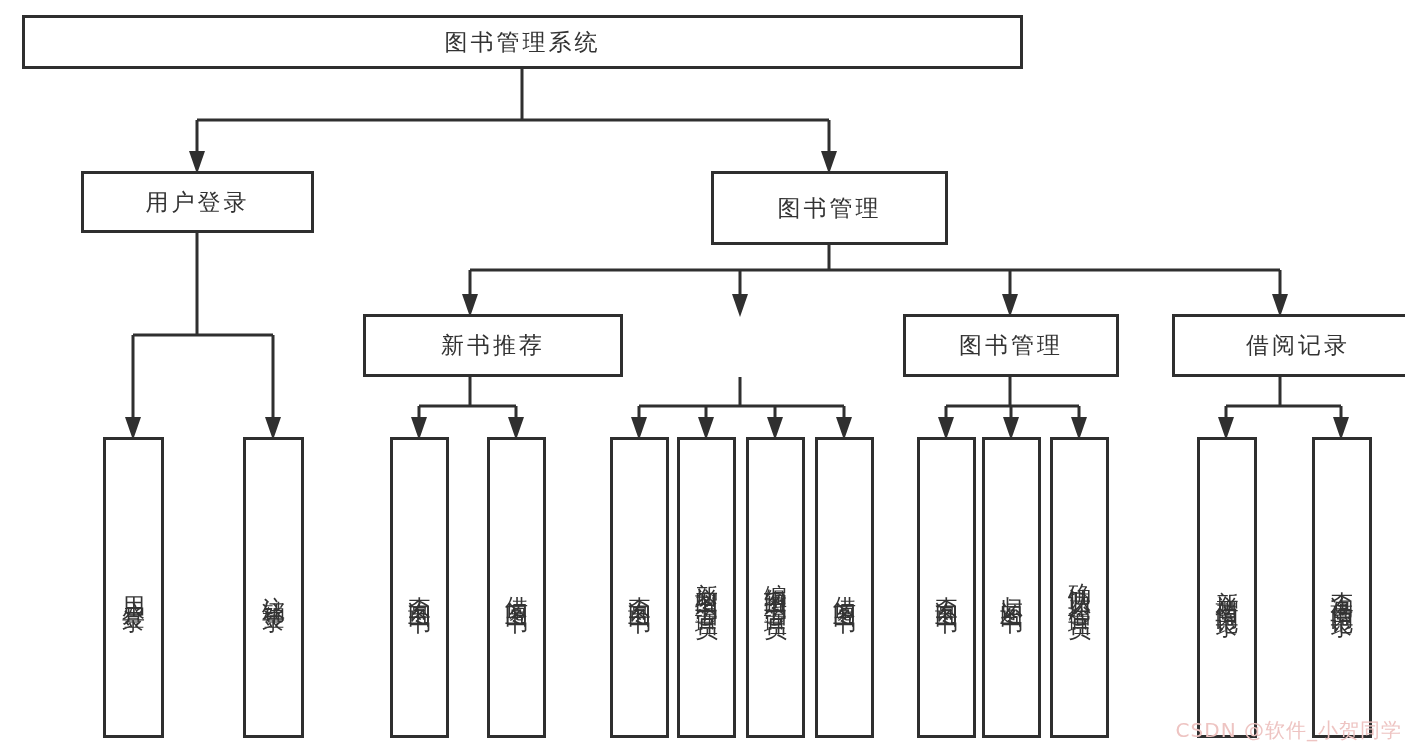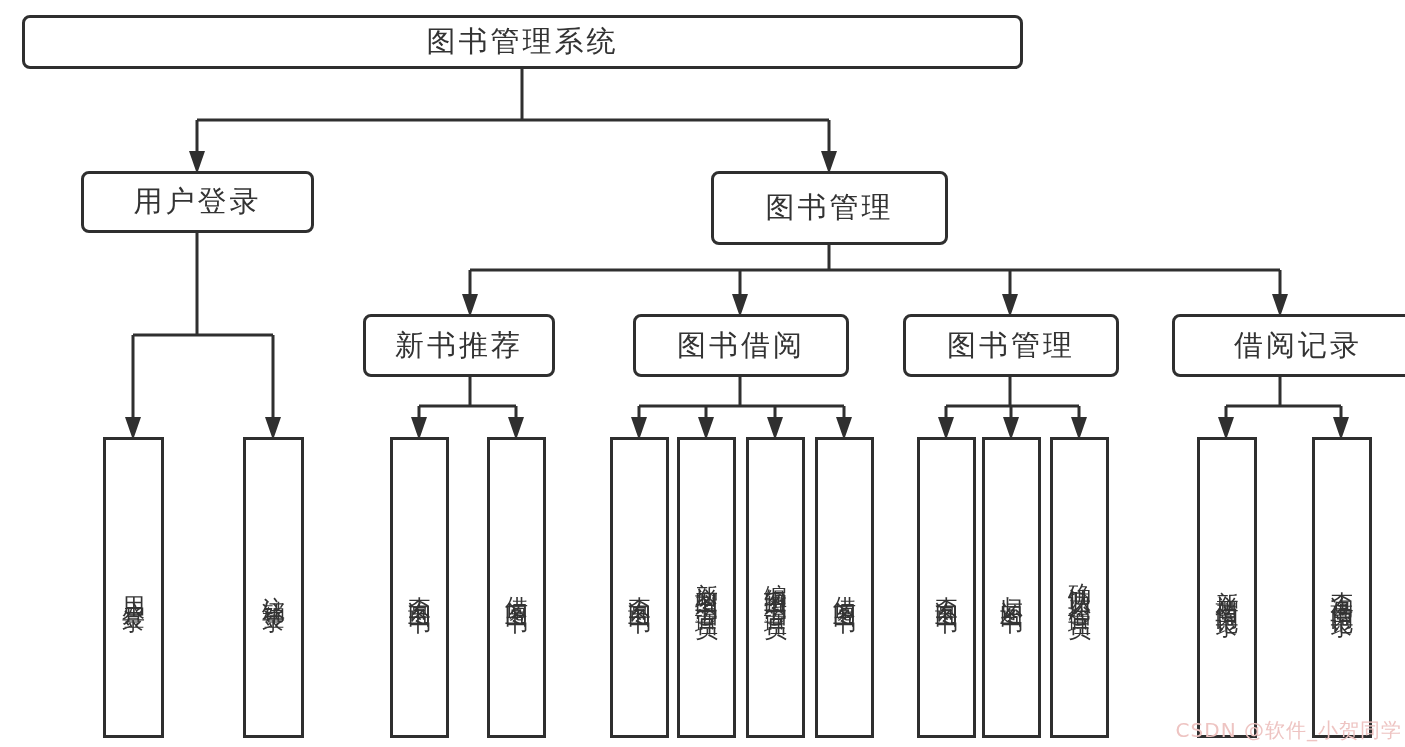--- a/index.html
+++ b/index.html
@@ -28,39 +28,38 @@
     box-sizing: border-box;
     border: 3px solid #2f2f2f;
     background: #ffffff;
     color: #333333;
     display: flex;
     align-items: center;
     justify-content: center;
     z-index: 2;
   }
   .h-box {
-    font-size: 29px;
+    font-size: 23px;
     letter-spacing: 3px;
     white-space: nowrap;
-    border-radius: 8px;
   }
   .v-box {
     writing-mode: vertical-rl;
     text-orientation: mixed;
     font-size: 23px;
     letter-spacing: 5px;
     line-height: 1;
   }
   
   .root   { left: 22px;   top: 15px;  width: 1001px; height: 54px; }
   
   .l2-a   { left: 81px;   top: 171px; width: 233px;  height: 62px; }
   .l2-b   { left: 711px;  top: 171px; width: 237px;  height: 74px; }
   
-  .l3-1   { left: 363px;  top: 314px; width: 192px;  height: 63px; }
+  .l3-1   { left: 363px;  top: 314px; width: 260px;  height: 63px; }
   .l3-2   { left: 633px;  top: 314px; width: 216px;  height: 63px; }
   .l3-3   { left: 903px;  top: 314px; width: 216px;  height: 63px; }
   .l3-4   { left: 1172px; top: 314px; width: 252px;  height: 63px; }
   
   .leaf   { top: 437px; height: 301px; width: 59px; }
   .lf-1   { left: 103px;  width: 61px; }
   .lf-2   { left: 243px;  width: 61px; }
   .lf-3   { left: 390px; }
   .lf-4   { left: 487px; }
   .lf-5   { left: 610px; }
@@ -130,21 +129,20 @@
       <polygon points="1333,417 1349,417 1341,440"></polygon>
     </g>
   </svg>
 
   <div class="box h-box root">图书管理系统</div>
 
   <div class="box h-box l2-a">用户登录</div>
   <div class="box h-box l2-b">图书管理</div>
 
   <div class="box h-box l3-1">新书推荐</div>
-  <div class="box h-box l3-2">图书借阅</div>
   <div class="box h-box l3-3">图书管理</div>
   <div class="box h-box l3-4">借阅记录</div>
 
   <div class="box v-box leaf lf-1">用户登录</div>
   <div class="box v-box leaf lf-2">注销登录</div>
   <div class="box v-box leaf lf-3">查询图书</div>
   <div class="box v-box leaf lf-4">借阅图书</div>
   <div class="box v-box leaf lf-5">查询图书</div>
   <div class="box v-box leaf lf-6">新增图书（管理员）</div>
   <div class="box v-box leaf lf-7">编辑图书（管理员）</div>

